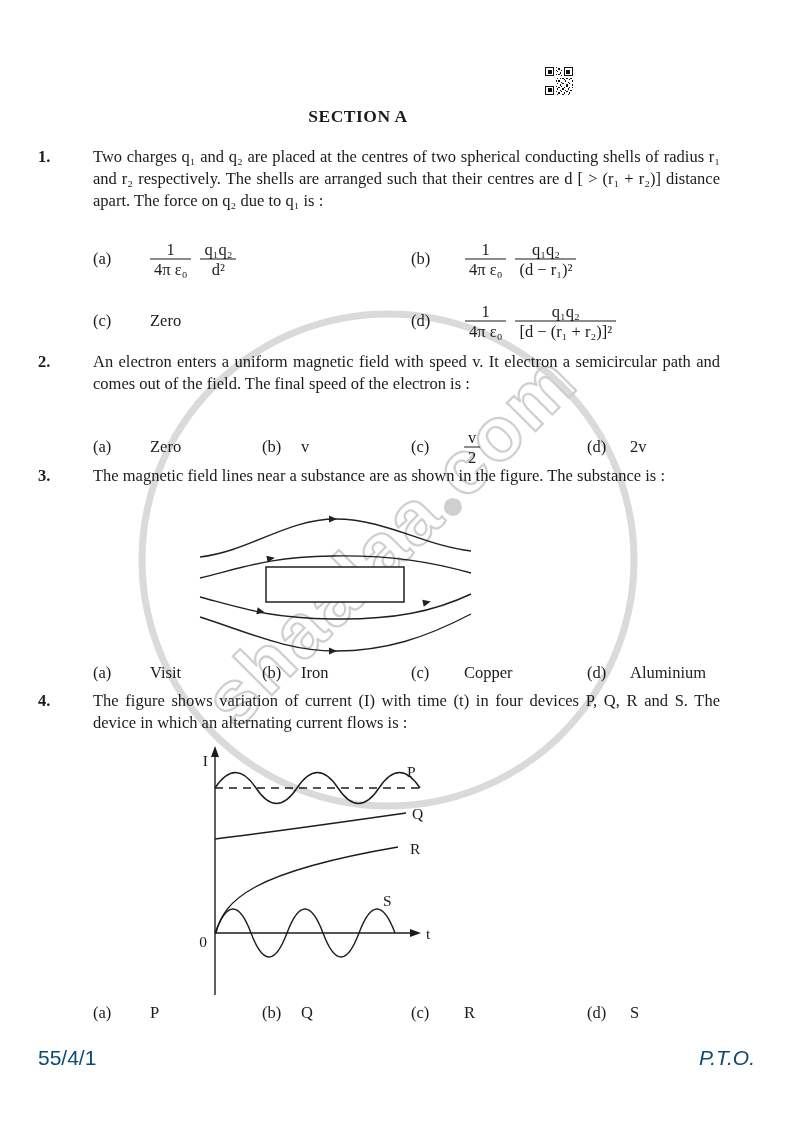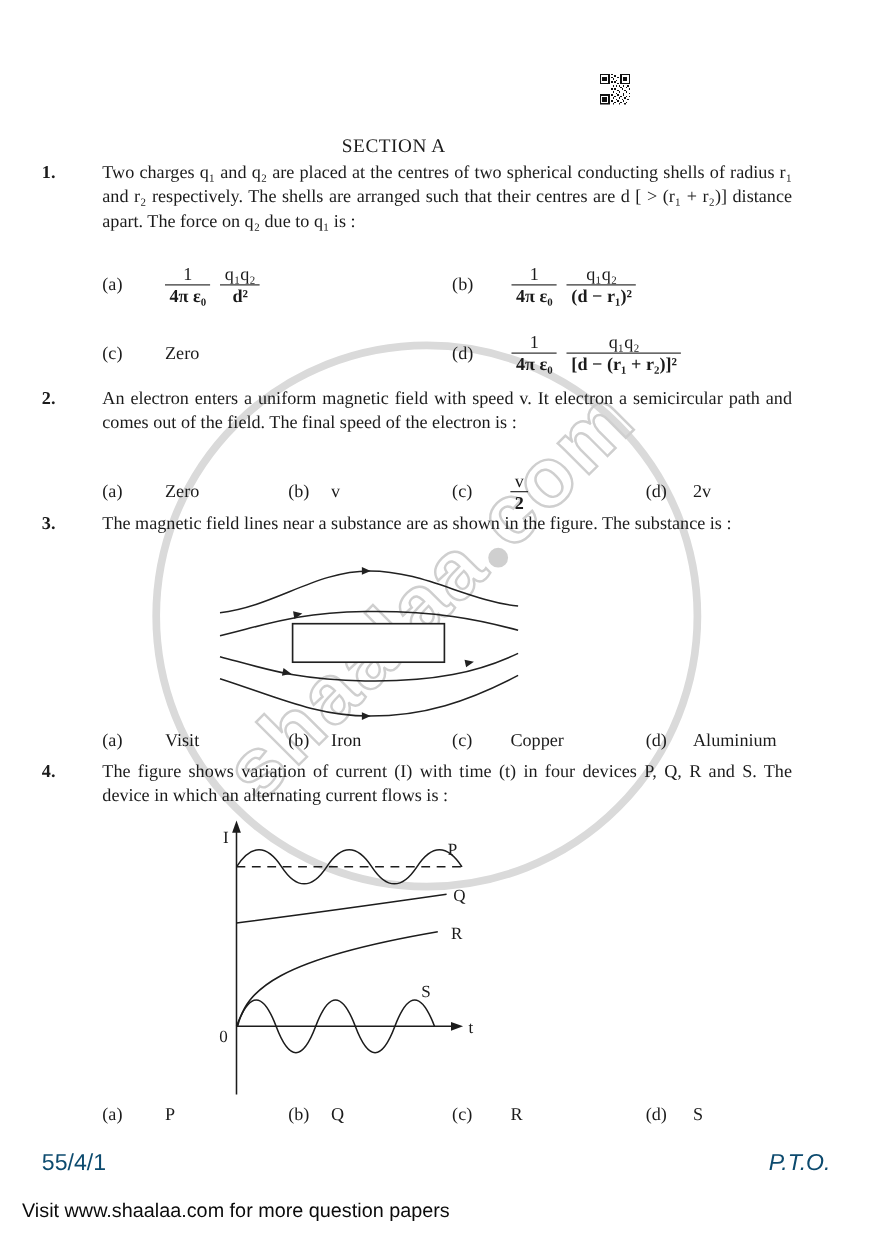--- a/index.html
+++ b/index.html
@@ -2,32 +2,32 @@
 <html><head>
 <meta charset="utf-8">
 <style>
   html,body{margin:0;padding:0;background:#e8e8e8;}
   .page{position:relative;width:800px;height:1131px;margin:0 auto;background:#ffffff;overflow:hidden;
         font-family:"Liberation Serif","DejaVu Serif",serif;color:#1b1b1b;}
   .layer{position:absolute;top:0;left:0;z-index:1;}
   .wm{position:absolute;top:0;left:0;z-index:0;}
   .wmtext{font-family:"Liberation Sans","DejaVu Sans",sans-serif;font-size:76px;font-weight:bold;
           fill:none;stroke:#cfcfcf;stroke-width:2.2px;letter-spacing:3px;}
-  .heading{position:absolute;left:0;width:716px;text-align:center;font-weight:normal;
-           font-size:17.5px;letter-spacing:.5px;margin-top:16px;}
+  .heading{position:absolute;left:0;width:716px;text-align:center;font-weight:bold;
+           font-size:17.5px;letter-spacing:.5px;}
   .q{position:absolute;left:38px;width:682px;font-size:16.5px;line-height:22px;}
   .qnum{position:absolute;left:0;top:0;font-weight:bold;}
   .qtext{margin:0 0 0 55px;width:627px;text-align:justify;}
   .optrow{position:absolute;left:0;width:800px;font-size:16.5px;}
   .optrow .ab{position:absolute;white-space:nowrap;}
   .vc{top:50%;transform:translateY(-50%);}
   .fracpair{display:inline-flex;align-items:center;gap:9px;}
   .frac{display:inline-block;text-align:center;}
   .frac .num,.frac .den{display:block;padding:0 4px;line-height:19px;}
-  .frac .den{border-top:1.4px solid #1b1b1b;font-weight:bold;}
+  .frac .den{border-top:1.4px solid #1b1b1b;}
   .figsvg{position:absolute;}
   .figline{fill:none;stroke:#212121;stroke-width:1.4;}
   .gl{font-family:"Liberation Serif","DejaVu Serif",serif;font-size:15.5px;fill:#1b1b1b;}
   .footer{position:absolute;left:0;width:800px;font-family:"Liberation Sans","DejaVu Sans",sans-serif;
           font-size:21px;color:#0c4a6e;}
   .f-left{position:absolute;left:38px;}
   .f-center{position:absolute;left:0;width:800px;text-align:center;}
   .f-right{position:absolute;right:45px;font-style:italic;}
   .visit{position:absolute;left:20px;font-family:"Liberation Sans","DejaVu Sans",sans-serif;
          font-size:18px;color:#0a0a0a;}
@@ -204,15 +204,14 @@
     <span class="ab" style="left:464px;">R</span>
     <span class="ab" style="left:587px;">(d)</span>
     <span class="ab" style="left:630px;">S</span>
   </div>
 
   <div class="footer" style="top:1046px;height:20px;">
     <span class="f-left">55/4/1</span>
     <span class="f-right">P.T.O.</span>
   </div>
 
-  <div class="visit" style="top:1090px;">Visit www.shaalaa.com for more question papers</div>
 
 </div>
 
 </body></html>

